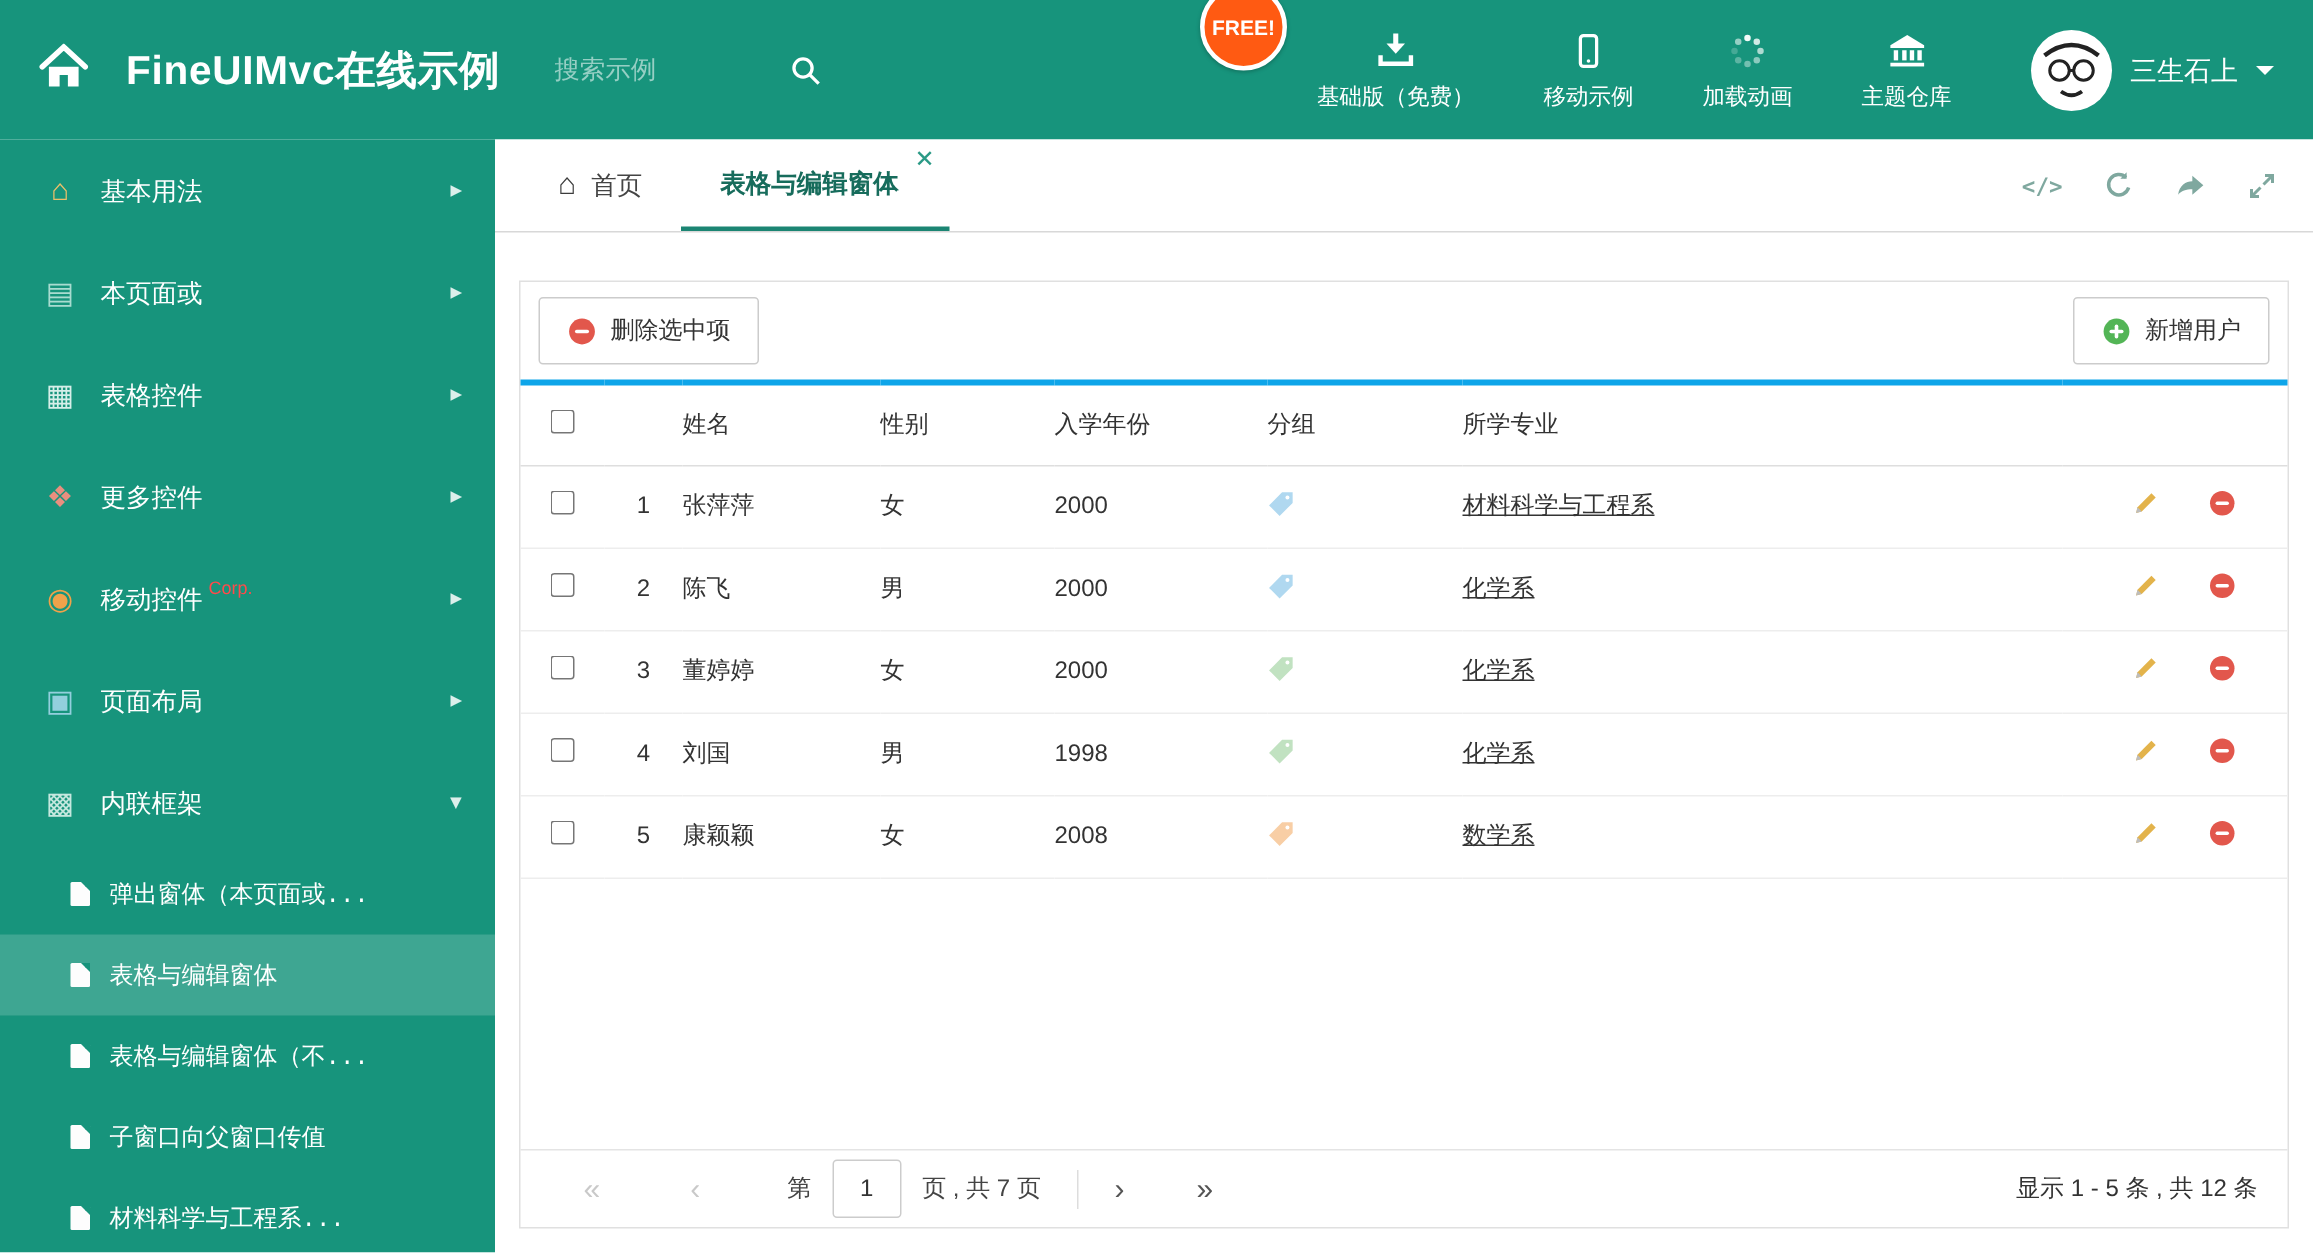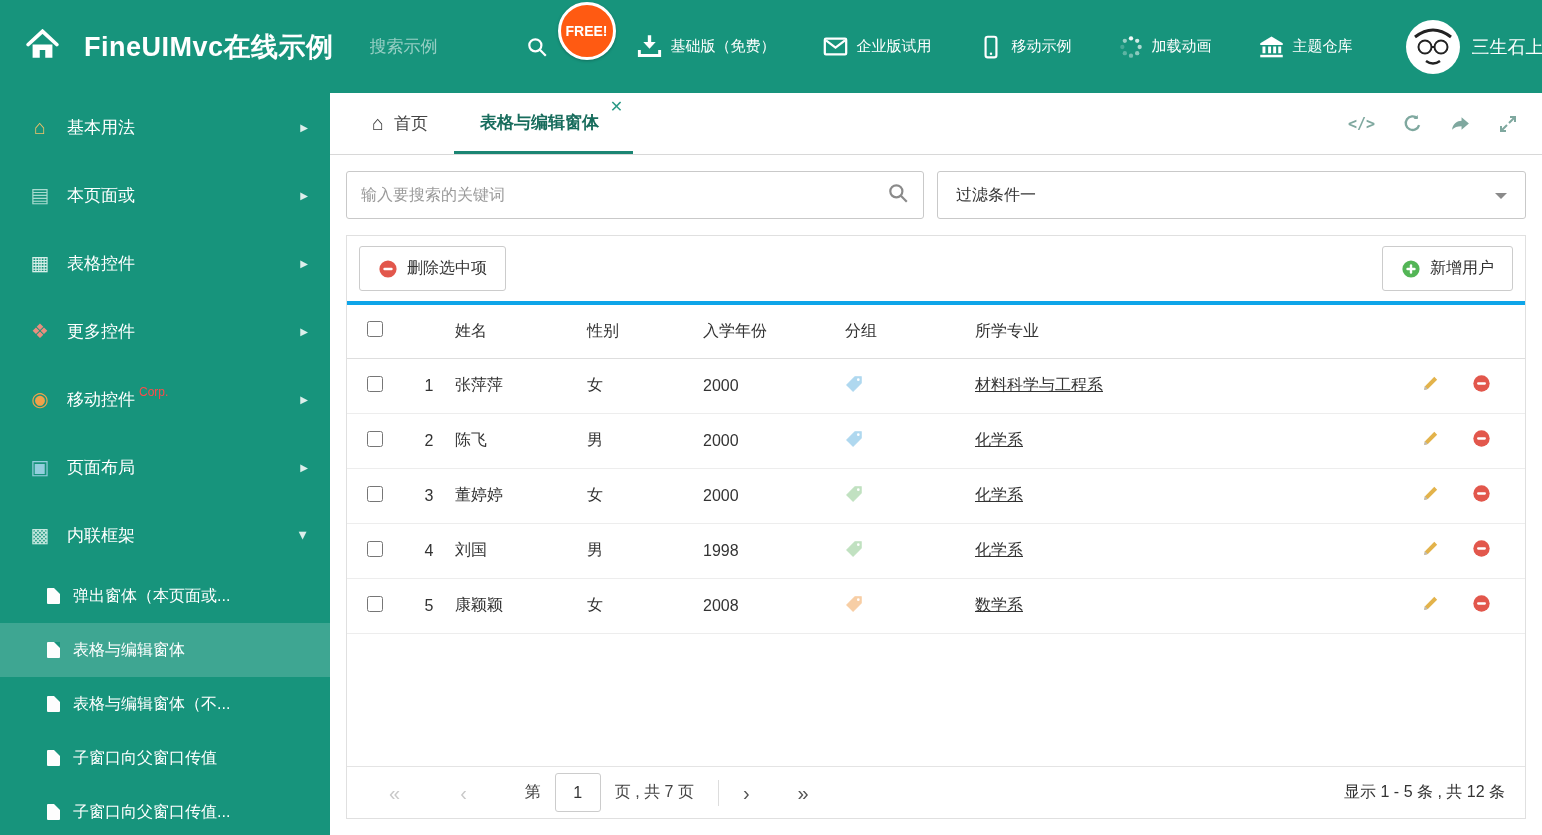--- a/index.html
+++ b/index.html
@@ -14,40 +14,40 @@
 
   
   .header{height:93px;background:var(--green);display:flex;align-items:center;padding:0 26px;flex-shrink:0;color:#fff;}
   .brand{display:flex;align-items:center;gap:25px;cursor:pointer;}
   .brand-title{font-size:27px;font-weight:bold;letter-spacing:.5px;white-space:nowrap;}
   .hdr-search{display:flex;align-items:center;margin-left:36px;}
   .hdr-search input{background:transparent;border:none;outline:none;color:#000000;font-size:17px;width:150px;}
   .hdr-search input::placeholder{color:rgba(255,255,255,.55);}
   .hdr-search .mag{margin-left:6px;cursor:pointer;display:flex;}
   .hdr-nav{display:flex;margin-left:auto;align-items:center;}
-  .nav-item{display:flex;flex-direction:row;align-items:center;gap:8px;padding:0 23px;cursor:pointer;font-size:15px;white-space:nowrap;}
+  .nav-item{display:flex;flex-direction:column;align-items:center;gap:8px;padding:0 23px;cursor:pointer;font-size:15px;white-space:nowrap;}
   .nav-item .nic{height:27px;display:flex;align-items:flex-end;}
   .nav-item.first{position:relative;padding-left:88px;}
   .free-badge{position:absolute;left:10px;top:-31px;width:58px;height:58px;border-radius:50%;
     background:#ff5a12;border:3px solid #fff;display:flex;align-items:center;justify-content:center;
     font-size:14px;font-weight:bold;color:#fff;box-shadow:0 1px 3px rgba(0,0,0,.25);}
   .user{display:flex;align-items:center;gap:12px;margin-left:30px;cursor:pointer;white-space:nowrap;justify-content:center;}
   .avatar{width:54px;height:54px;border-radius:50%;overflow:hidden;background:#fff;flex-shrink:0;}
   .user-name{font-size:18px;}
   .u-caret{width:0;height:0;border:6px solid transparent;border-top-color:#fff;margin-top:6px;}
 
   
   .body-wrap{flex:1;display:flex;min-height:0;}
   .sidebar{width:330px;background:var(--green);flex-shrink:0;overflow:hidden;}
   .side-item{height:68px;display:flex;align-items:center;padding:0 22px 0 26px;font-size:17px;color:#fff;cursor:pointer;white-space:nowrap;}
   .side-ic{width:28px;font-size:20px;margin-right:13px;text-align:center;color:rgba(255,255,255,.9);flex-shrink:0;}
   .s-caret{margin-left:auto;font-size:10px;color:rgba(255,255,255,.85);display:inline-block;}
   .side-item.expanded .s-caret{transform:rotate(90deg);}
   .corp{color:#ff4a4a;font-size:12px;position:relative;top:-7px;margin-left:4px;}
-  .side-sub{height:54px;display:flex;align-items:center;padding-left:47px;font-size:16px;color:#fff;cursor:pointer;white-space:nowrap;}
+  .side-sub{height:54px;display:flex;align-items:center;padding-left:47px;font-size:16px;color:#fff;cursor:pointer;white-space:nowrap;font-family:Liberation Mono, monospace;}
   .side-sub.active{background:rgba(255,255,255,.17);}
   .file-ic{width:13px;height:16px;background:#fdfdfd;border-radius:1px;margin-right:13px;position:relative;flex-shrink:0;}
   .file-ic::after{content:"";position:absolute;top:0;right:0;border:3px solid;border-color:var(--green) var(--green) transparent transparent;}
 
   
   .main{flex:1;display:flex;flex-direction:column;min-width:0;background:#fff;}
   .tabbar{height:62px;border-bottom:1px solid #d8d8d8;display:flex;align-items:stretch;padding-left:16px;flex-shrink:0;}
   .tab{display:flex;align-items:center;gap:10px;padding:0 26px;font-size:17px;color:#444;cursor:pointer;position:relative;white-space:nowrap;}
   .tab.active{color:#176c5c;font-weight:bold;border-bottom:3px solid #1b8573;padding-right:34px;}
   .tab .close{position:absolute;top:6px;right:10px;color:#2b9a86;font-size:16px;font-weight:normal;line-height:1;cursor:pointer;}
@@ -123,29 +123,20 @@
       <div class="nav-item first">
         <span class="free-badge">FREE!</span>
         <span class="nic">
           <svg viewBox="0 0 24 24" width="27" height="27">
             <path d="M12 2v8" stroke="#fff" stroke-width="3"></path>
             <path d="M6.5 8l5.5 6 5.5-6z" fill="#fff"></path>
             <path d="M3 15v5h18v-5" fill="none" stroke="#fff" stroke-width="2.6"></path>
           </svg>
         </span>
         <span>基础版（免费）</span>
-      </div>
-      <div class="nav-item">
-        <span class="nic">
-          <svg viewBox="0 0 24 24" width="27" height="27" fill="none" stroke="#fff" stroke-width="2">
-            <rect x="2.5" y="5" width="19" height="14" rx="1"></rect>
-              <path d="M3.5 6.5L12 13l8.5-6.5"></path>
-          </svg>
-        </span>
-        <span>企业版试用</span>
       </div>
       <div class="nav-item">
         <span class="nic">
           <svg viewBox="0 0 24 24" width="26" height="26">
             <rect x="7" y="2.5" width="10" height="19" rx="2" fill="none" stroke="#fff" stroke-width="2"></rect>
             <circle cx="12" cy="18.2" r="1.1" fill="#fff"></circle>
           </svg>
         </span>
         <span>移动示例</span>
       </div>
@@ -258,21 +249,21 @@
           <div class="side-sub">
           <span class="file-ic"></span>
           <span>表格与编辑窗体（不...</span>
         </div>
           <div class="side-sub">
           <span class="file-ic"></span>
           <span>子窗口向父窗口传值</span>
         </div>
           <div class="side-sub">
           <span class="file-ic"></span>
-          <span>子窗口向父窗口传值...</span>
+          <span>材料科学与工程系...</span>
         </div>
         </div>
     </div>
 
     <div class="main">
       <div class="tabbar">
         <div class="tab">
           <span class="tab-home-ic">⌂</span>
           <span>首页</span>
         </div>
@@ -295,35 +286,20 @@
           </span>
           <span class="tic">
             <svg viewBox="0 0 20 20" width="20" height="20" fill="none" stroke="currentColor" stroke-width="2">
               <path d="M12 3h5v5M8 17H3v-5M17 3l-6 6M3 17l6-6"></path>
             </svg>
           </span>
         </div>
       </div>
 
       <div class="content">
-        <div class="filter-row">
-          <div class="searchbox">
-            <input type="text" placeholder="输入要搜索的关键词" style="">
-            <span>
-              <svg viewBox="0 0 20 20" width="22" height="22" fill="none" stroke="#8a8a8a" stroke-width="2">
-                <circle cx="8.5" cy="8.5" r="5.5"></circle>
-                  <path d="M12.8 12.8L18 18"></path>
-              </svg>
-            </span>
-          </div>
-          <div class="dropdown">
-            <span>过滤条件一</span>
-            <span class="dd-caret"></span>
-          </div>
-        </div>
 
         <div class="panel">
           <div class="gtoolbar">
             <button class="btn">
               <span style="display:flex;">
                 <svg viewBox="0 0 20 20" width="20" height="20">
                   <circle cx="10" cy="10" r="8.6" fill="#e2574c"></circle>
                   <rect x="5.3" y="8.8" width="9.4" height="2.4" rx="1.2" fill="#fff"></rect>
                 </svg>
               </span>

